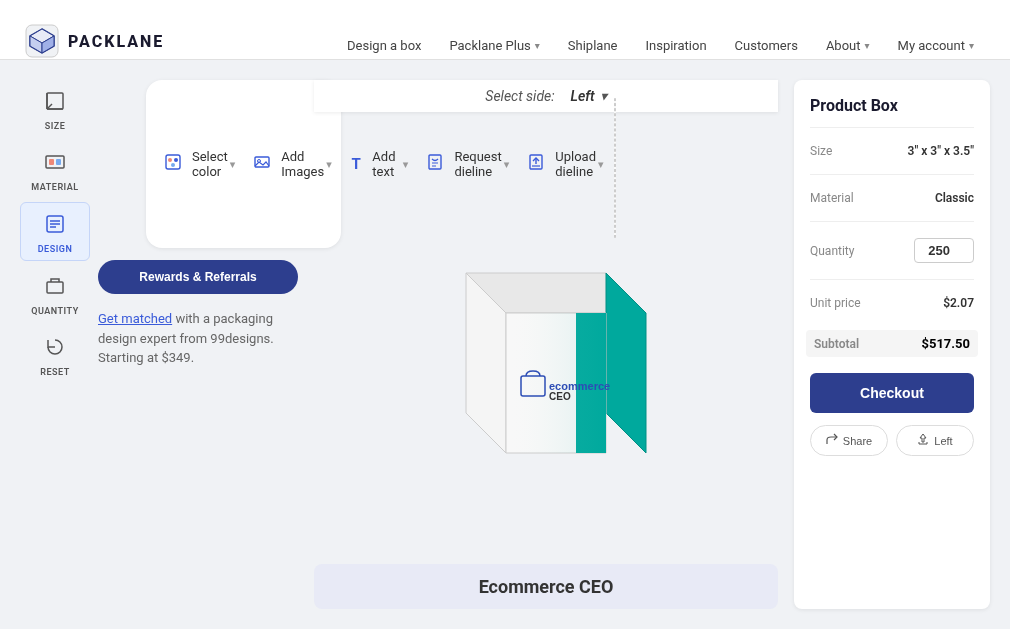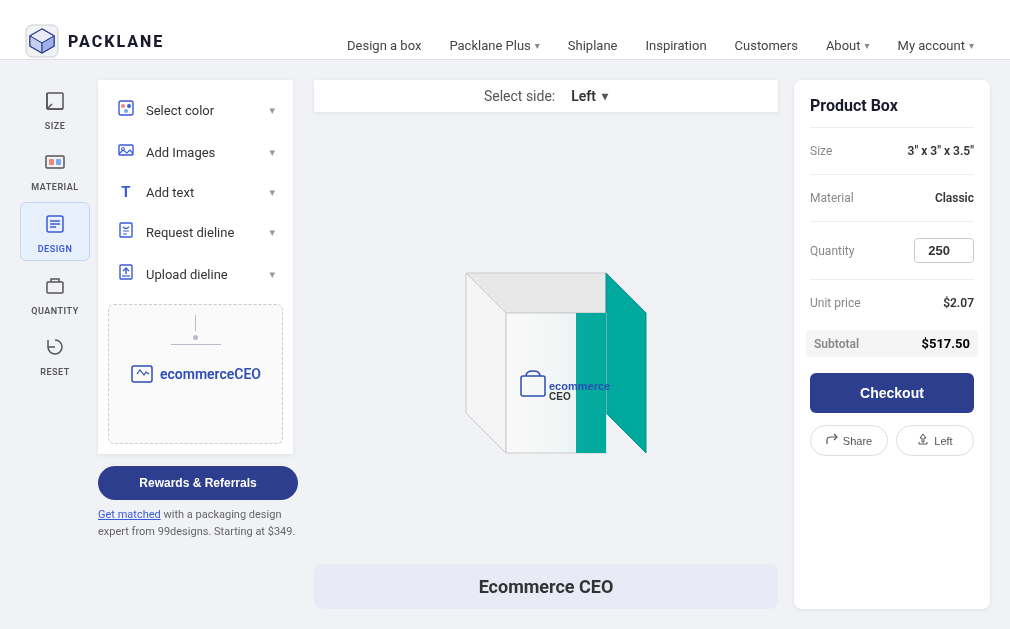--- a/index.html
+++ b/index.html
@@ -94,27 +94,28 @@
       font-size: 9px;
       font-weight: 600;
       letter-spacing: 0.5px;
       color: #555;
       text-align: center;
     }
     .sidebar-item.active .sidebar-item-label { color: #3a5bd9; }
 
     .tools-panel {
       background: #fff;
-      border-radius: 0;
+      border-radius: 16px;
       width: 195px;
       padding: 10px;
       display: flex;
-      flex-direction: column;
+      flex-direction: row;
       gap: 2px;
       box-shadow: 0 1px 4px rgba(0,0,0,0.08);
+      margin-left: 48px;
     }
     .tool-row {
       display: flex;
       align-items: center;
       justify-content: space-between;
       padding: 9px 8px;
       border-radius: 5px;
       cursor: pointer;
     }
     .tool-row-left {
@@ -168,22 +169,22 @@
       border-radius: 20px;
       padding: 10px 14px;
       font-size: 12px;
       font-weight: 600;
       cursor: pointer;
       text-align: center;
       width: 100%;
     }
 
     .promo-text {
-      margin-top: 7px;
-      font-size: 11px;
+      margin-top: 15px;
+      font-size: 13px;
       color: #666;
       line-height: 1.5;
     }
     .promo-link {
       color: #3a5bd9;
       text-decoration: underline;
       cursor: pointer;
     }
 
     
@@ -197,20 +198,21 @@
     .select-side-bar {
       background: #fff;
       border-radius: 0;
       padding: 8px 20px;
       display: flex;
       align-items: center;
       gap: 16px;
       box-shadow: 0 1px 4px rgba(0,0,0,0.08);
       align-self: stretch;
       justify-content: center;
+      font-style: italic;
     }
     .select-side-label {
       font-size: 14px;
       color: #555;
     }
     .select-side-dropdown {
       display: flex;
       align-items: center;
       gap: 6px;
       cursor: pointer;

